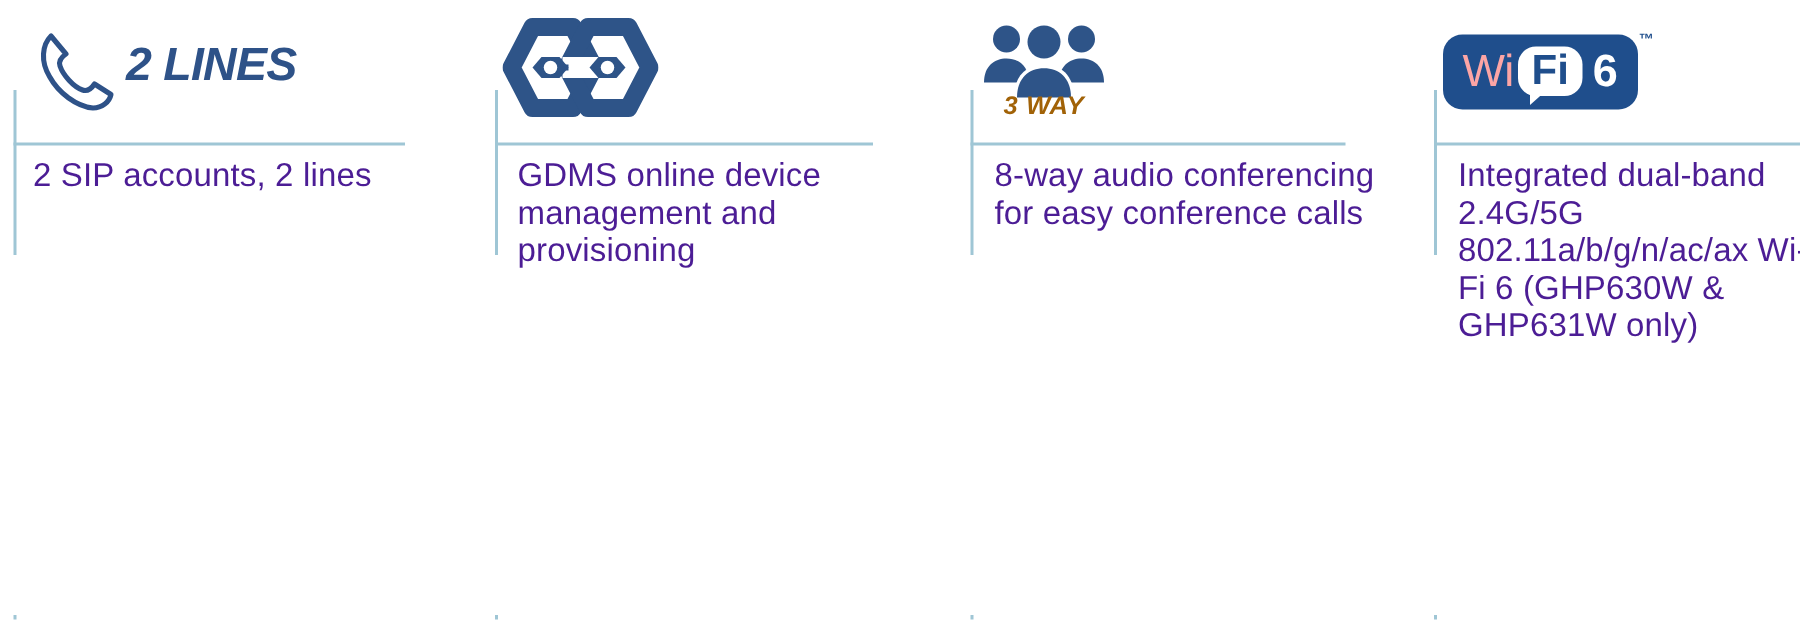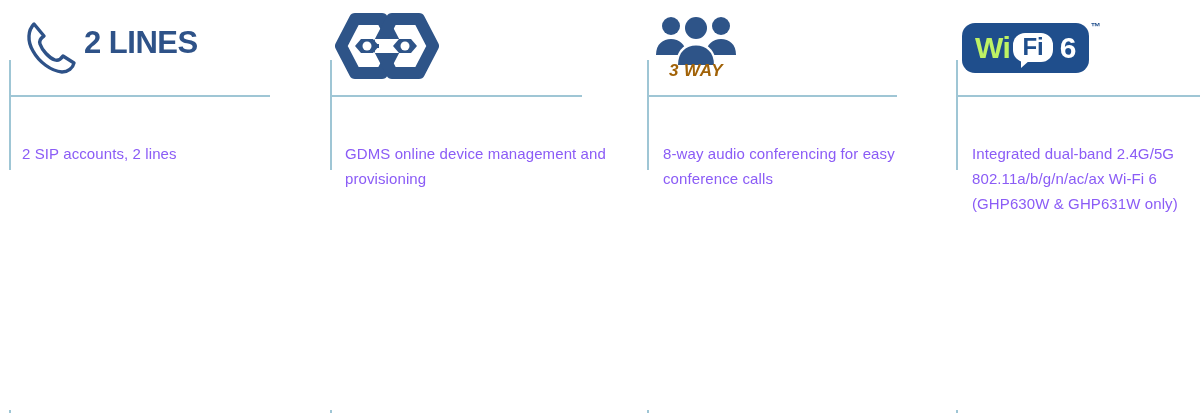--- a/index.html
+++ b/index.html
@@ -58,25 +58,24 @@
     height: 95px;
     display: flex;
     align-items: center;
   }
 
   .desc {
     position: absolute;
     left: 22px;
     top: 104px;
     width: 236px;
-    color: #8b5cf6;
-    font-size: 15px;
+    color: #4c1d95;
+    font-size: 22px;
     line-height: 25px;
     letter-spacing: 0.1px;
-    margin-top: 37px;
   }
 
   
   .col1 .v-rule { left: 9px; }
   .col1 .h-rule { left: 9px; width: 261px; }
   .col1 .icon-wrap { left: 22px; }
   .col1 .desc { left: 22px; width: 250px; }
 
   .col2 .v-rule { left: 20px; }
   .col2 .h-rule { left: 20px; width: 252px; }
@@ -91,20 +90,21 @@
   .col4 .v-rule { left: 16px; }
   .col4 .h-rule { left: 16px; width: 244px; }
   .col4 .icon-wrap { left: 22px; }
   .col4 .desc { left: 32px; width: 240px; }
 
   
   .lines2 { display: flex; align-items: center; gap: 2px; }
   .lines2-text {
     font-size: 31px;
     font-weight: bold;
+    font-style: italic;
     color: #2e5288;
     letter-spacing: -0.5px;
     margin-left: -4px;
     margin-top: -10px;
   }
 
   
   .way3 {
     display: flex;
     flex-direction: column;
@@ -127,30 +127,30 @@
   .wifi6-pill {
     background: #1f4e8c;
     border-radius: 13px;
     height: 50px;
     display: flex;
     align-items: center;
     padding: 0 13px;
     gap: 3px;
   }
   .wifi6-wi {
-    color: #bef264;
+    color: #fca5a5;
     font-size: 30px;
-    font-weight: bold;
+    font-weight: normal;
     letter-spacing: -0.5px;
     line-height: 1;
   }
   .wifi6-fi {
     background: #ffffff;
     color: #1f4e8c;
-    font-size: 24px;
+    font-size: 28px;
     font-weight: bold;
     border-radius: 12px;
     padding: 2px 9px 3px 9px;
     line-height: 1;
     position: relative;
   }
   .wifi6-fi::after {
     content: "";
     position: absolute;
     left: 8px;

